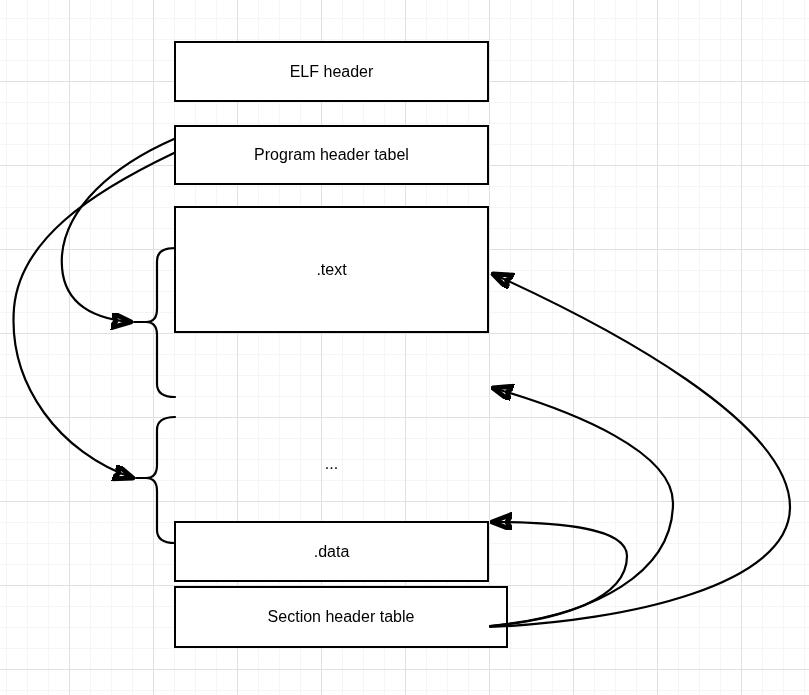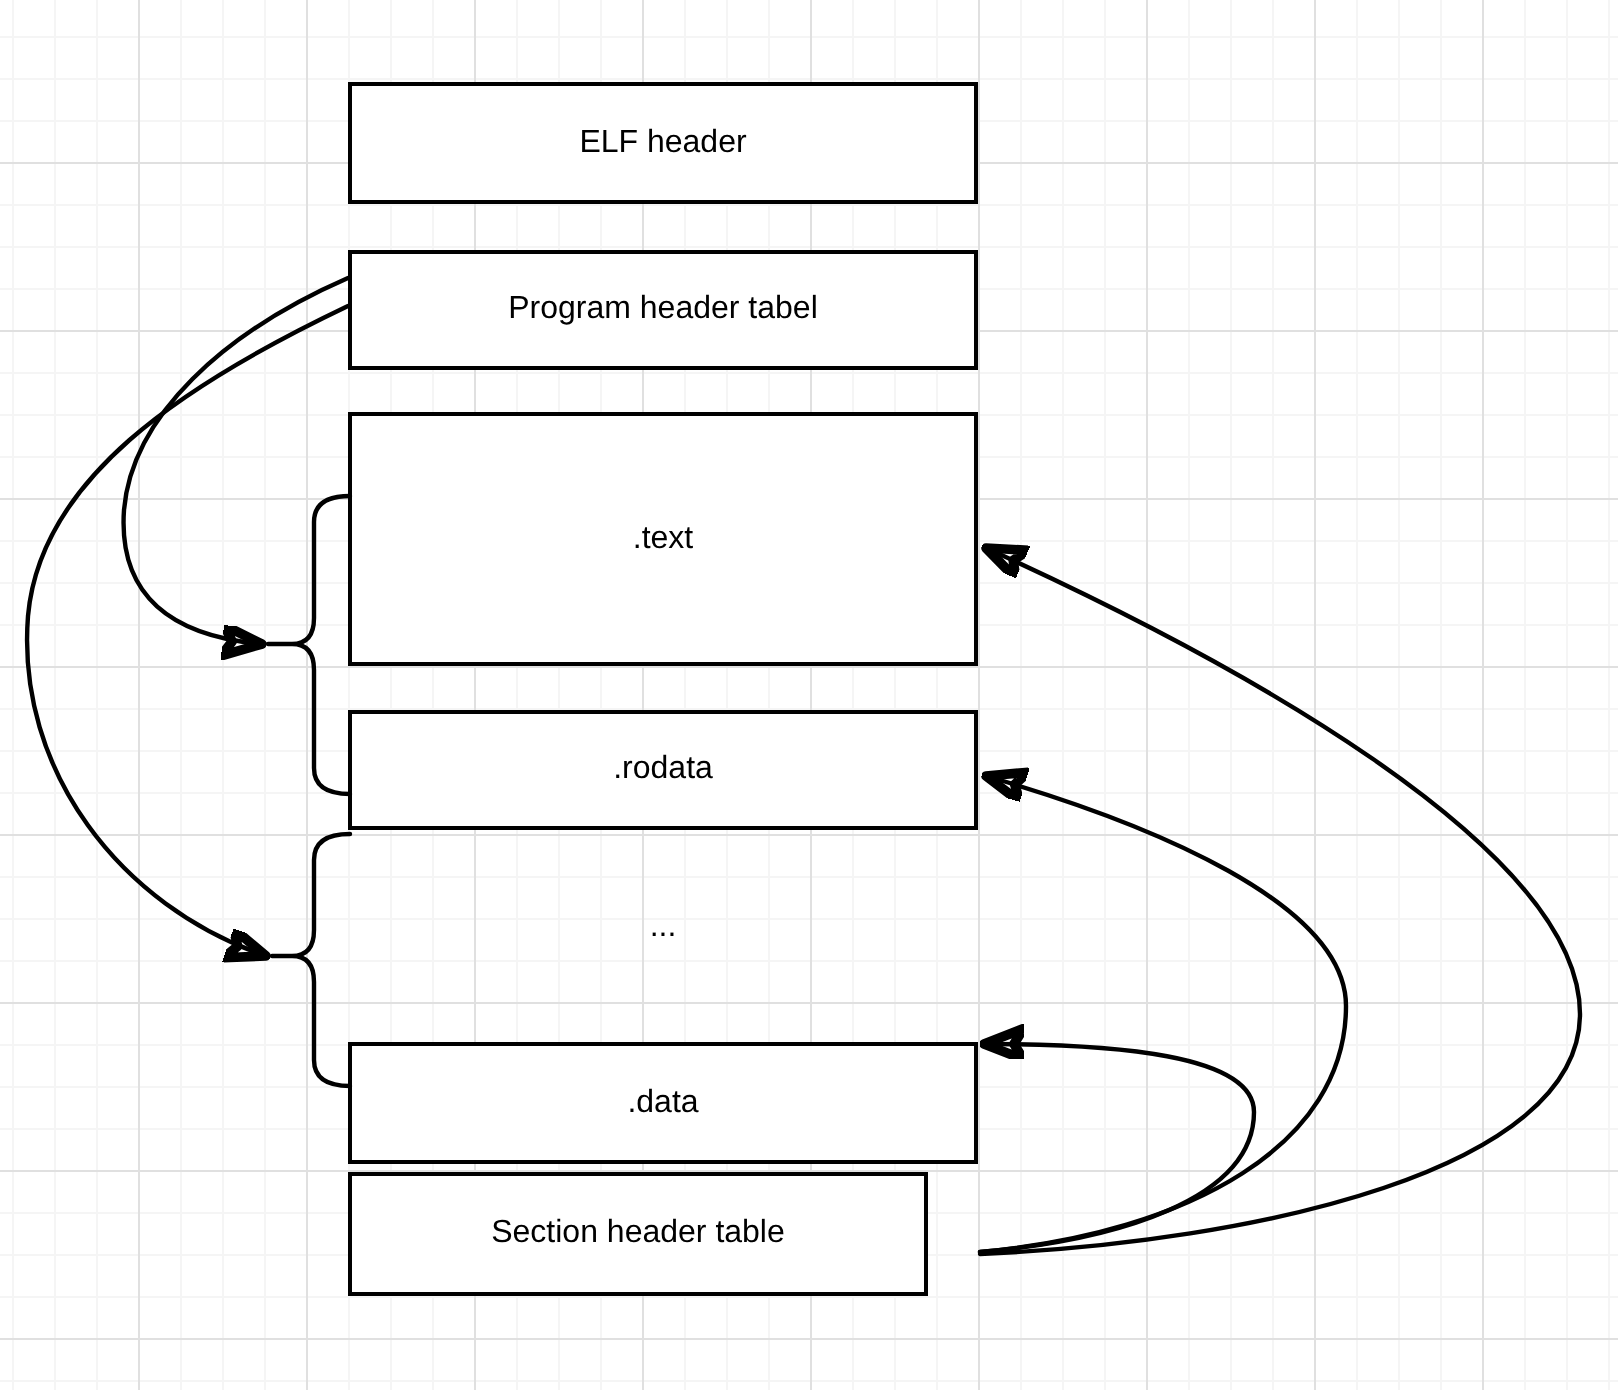--- a/index.html
+++ b/index.html
@@ -49,21 +49,21 @@
     border: none;
     background: transparent;
     z-index: 1;
   }
   #n-elf     { left: 174px; top: 41px;  width: 315px; height: 61px; }
   #n-pht     { left: 174px; top: 125px; width: 315px; height: 60px; }
   #n-text    { left: 174px; top: 206px; width: 315px; height: 127px; }
   #n-rodata  { left: 174px; top: 355px; width: 315px; height: 60px; }
   #n-dots    { left: 174px; top: 448px; width: 315px; height: 32px; }
   #n-data    { left: 174px; top: 521px; width: 315px; height: 61px; text-align: center; }
-  #n-sht     { left: 174px; top: 586px; width: 290px; height: 62px; }
+  #n-sht     { left: 174px; top: 586px; width: 334px; height: 62px; }
   .edges-layer {
     position: absolute;
     left: 0;
     top: 0;
     width: 809px;
     height: 695px;
     z-index: 3;
     pointer-events: none;
   }
   .edges-layer path {
@@ -84,23 +84,20 @@
   </div>
 
   <div class="node" id="n-text">
     <span>.text</span>
   </div>
 
   <div class="node" id="n-pht">
     <span>Program header tabel</span>
   </div>
 
-  <div class="node" id="n-rodata">
-    <span>.rodata</span>
-  </div>
 
   <div class="node plain" id="n-dots">
     <span>...</span>
   </div>
 
   <div class="node" id="n-data">
     <span>.data</span>
   </div>
 
   <div class="node" id="n-sht">

